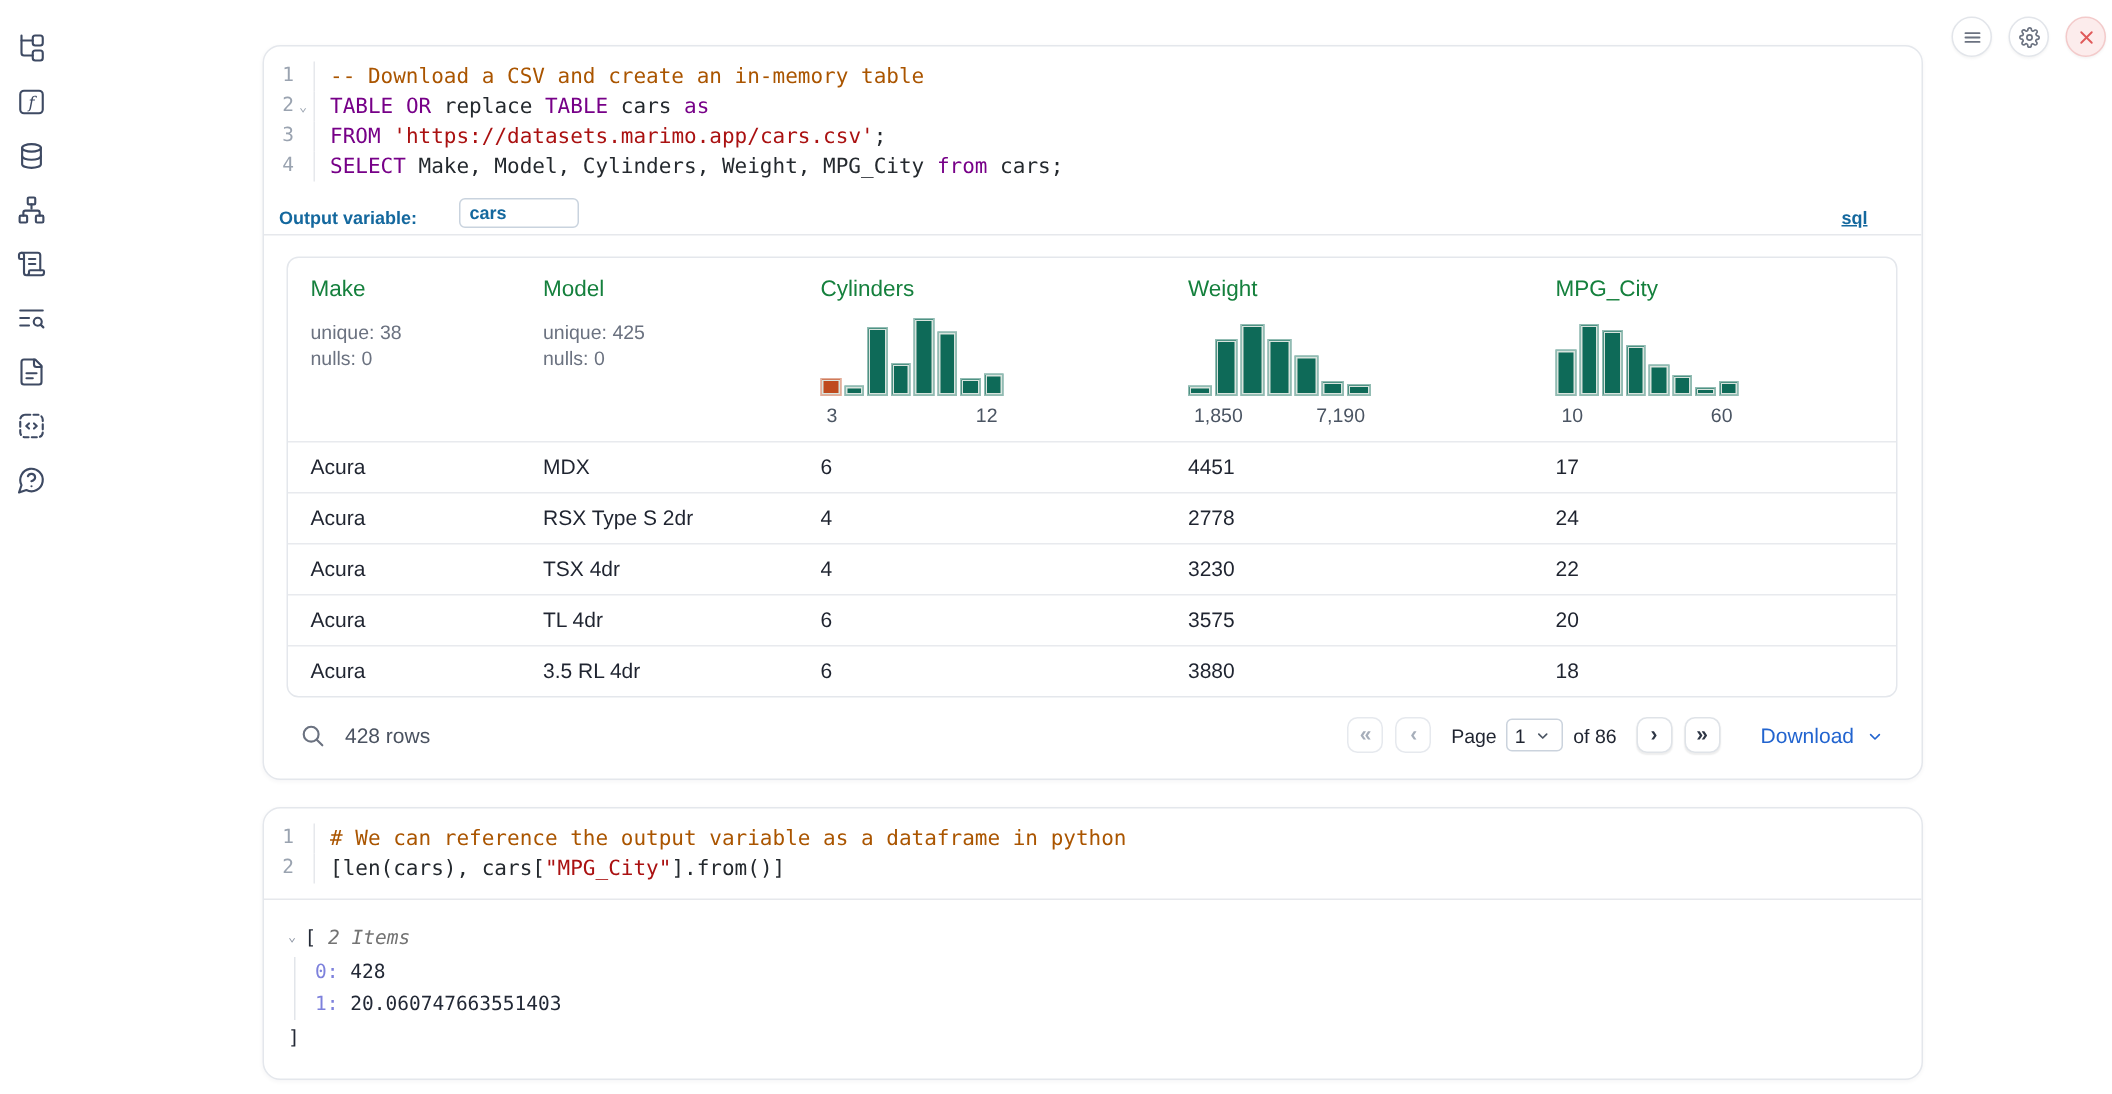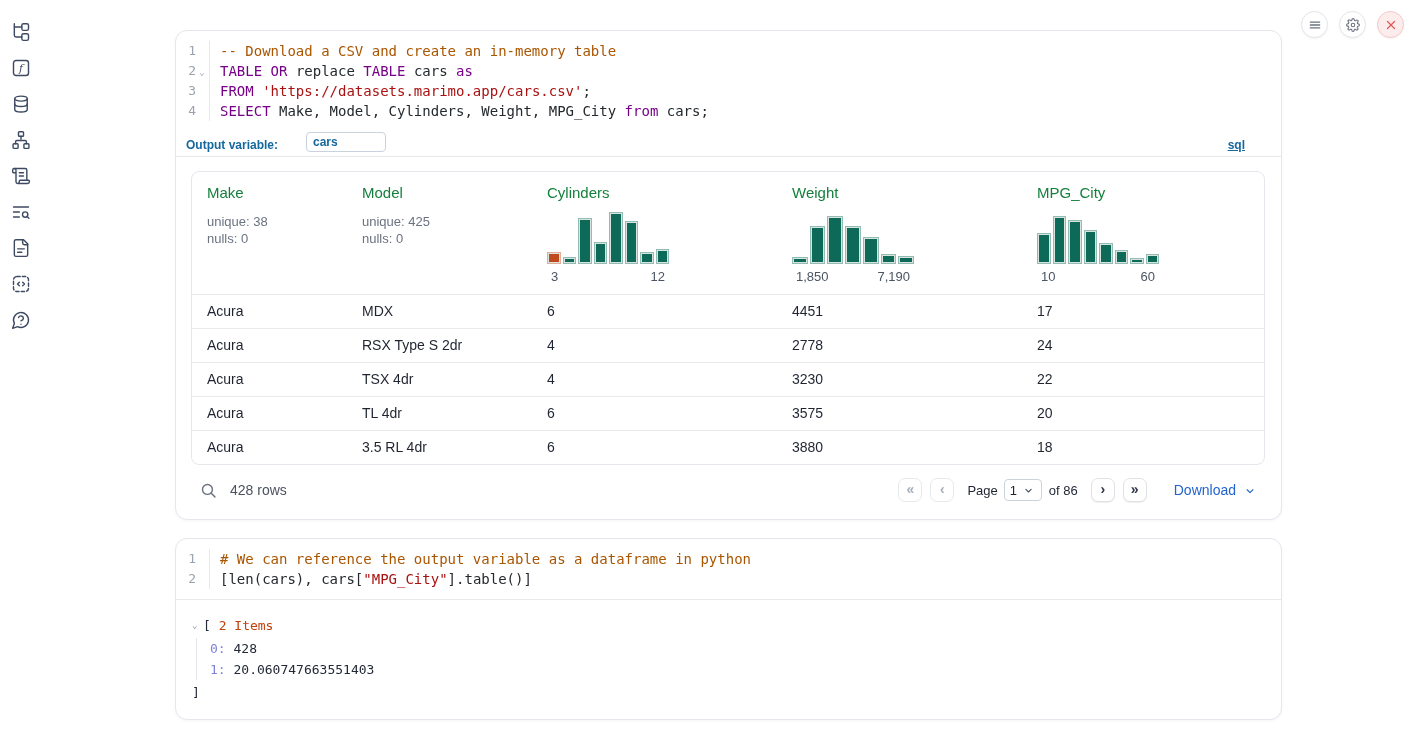--- a/index.html
+++ b/index.html
@@ -79,21 +79,21 @@
   .chev { width:9px; height:9px; color:#4b5563; }
   .download { margin-left:27px; display:flex; align-items:center; gap:9px; font-size:14px;
     color:#2264cf; cursor:pointer; }
   .download .chev { color:#2264cf; width:10px; height:10px; margin-top:2px; }
 
   
   .tree-output { border-top:0; padding:15px 0 16px 16px; font-family:"DejaVu Sans Mono", monospace;
     font-size:13px; color:#232936; }
   .tree-row { height:21px; line-height:21px; display:flex; align-items:center; }
   .tree-caret { font-size:9px; color:#8b93a2; width:11px; cursor:pointer; }
-  .tree-muted { color:#c2410c; }
+  .tree-muted { color:#737373; font-style:italic; }
   .tree-entries { border-left:1px solid #e2e5ea; margin-left:4px; padding-left:13px; margin-top:2px; margin-bottom:2px; }
   .tree-key { color:#7d81dc; }
   .tree-close { padding-left:0; }
 </style>
 </head>
 <body>
 
 <nav class="sidebar">
   <button class="side-btn">
     <svg viewBox="0 0 24 24" fill="none" stroke="currentColor" stroke-width="1.7" stroke-linecap="round" stroke-linejoin="round">
@@ -366,21 +366,21 @@
   <section class="cell cell-2">
     <div class="code-area" style="border-bottom:1px solid #e6e8ec;">
         <div class="code-line">
           <span class="gutter">1</span>
           <span class="fold"></span>
           <span class="code-text"><span class="tok-cm"># We can reference the output variable as a dataframe in python</span></span>
         </div>
         <div class="code-line">
           <span class="gutter">2</span>
           <span class="fold"></span>
-          <span class="code-text"><span class="tok-tx">[len(cars), cars[</span><span class="tok-str">"MPG_City"</span><span class="tok-tx">].table()]</span></span>
+          <span class="code-text"><span class="tok-tx">[len(cars), cars[</span><span class="tok-str">"MPG_City"</span><span class="tok-tx">].from()]</span></span>
         </div>
       </div>
     <div class="tree-output" id="tree">
         <div class="tree-row">
           <span class="tree-caret">⌄</span>
           <span>[</span>
           <span class="tree-muted">&nbsp;2 Items</span>
         </div>
         <div class="tree-entries">
           <div class="tree-row">

